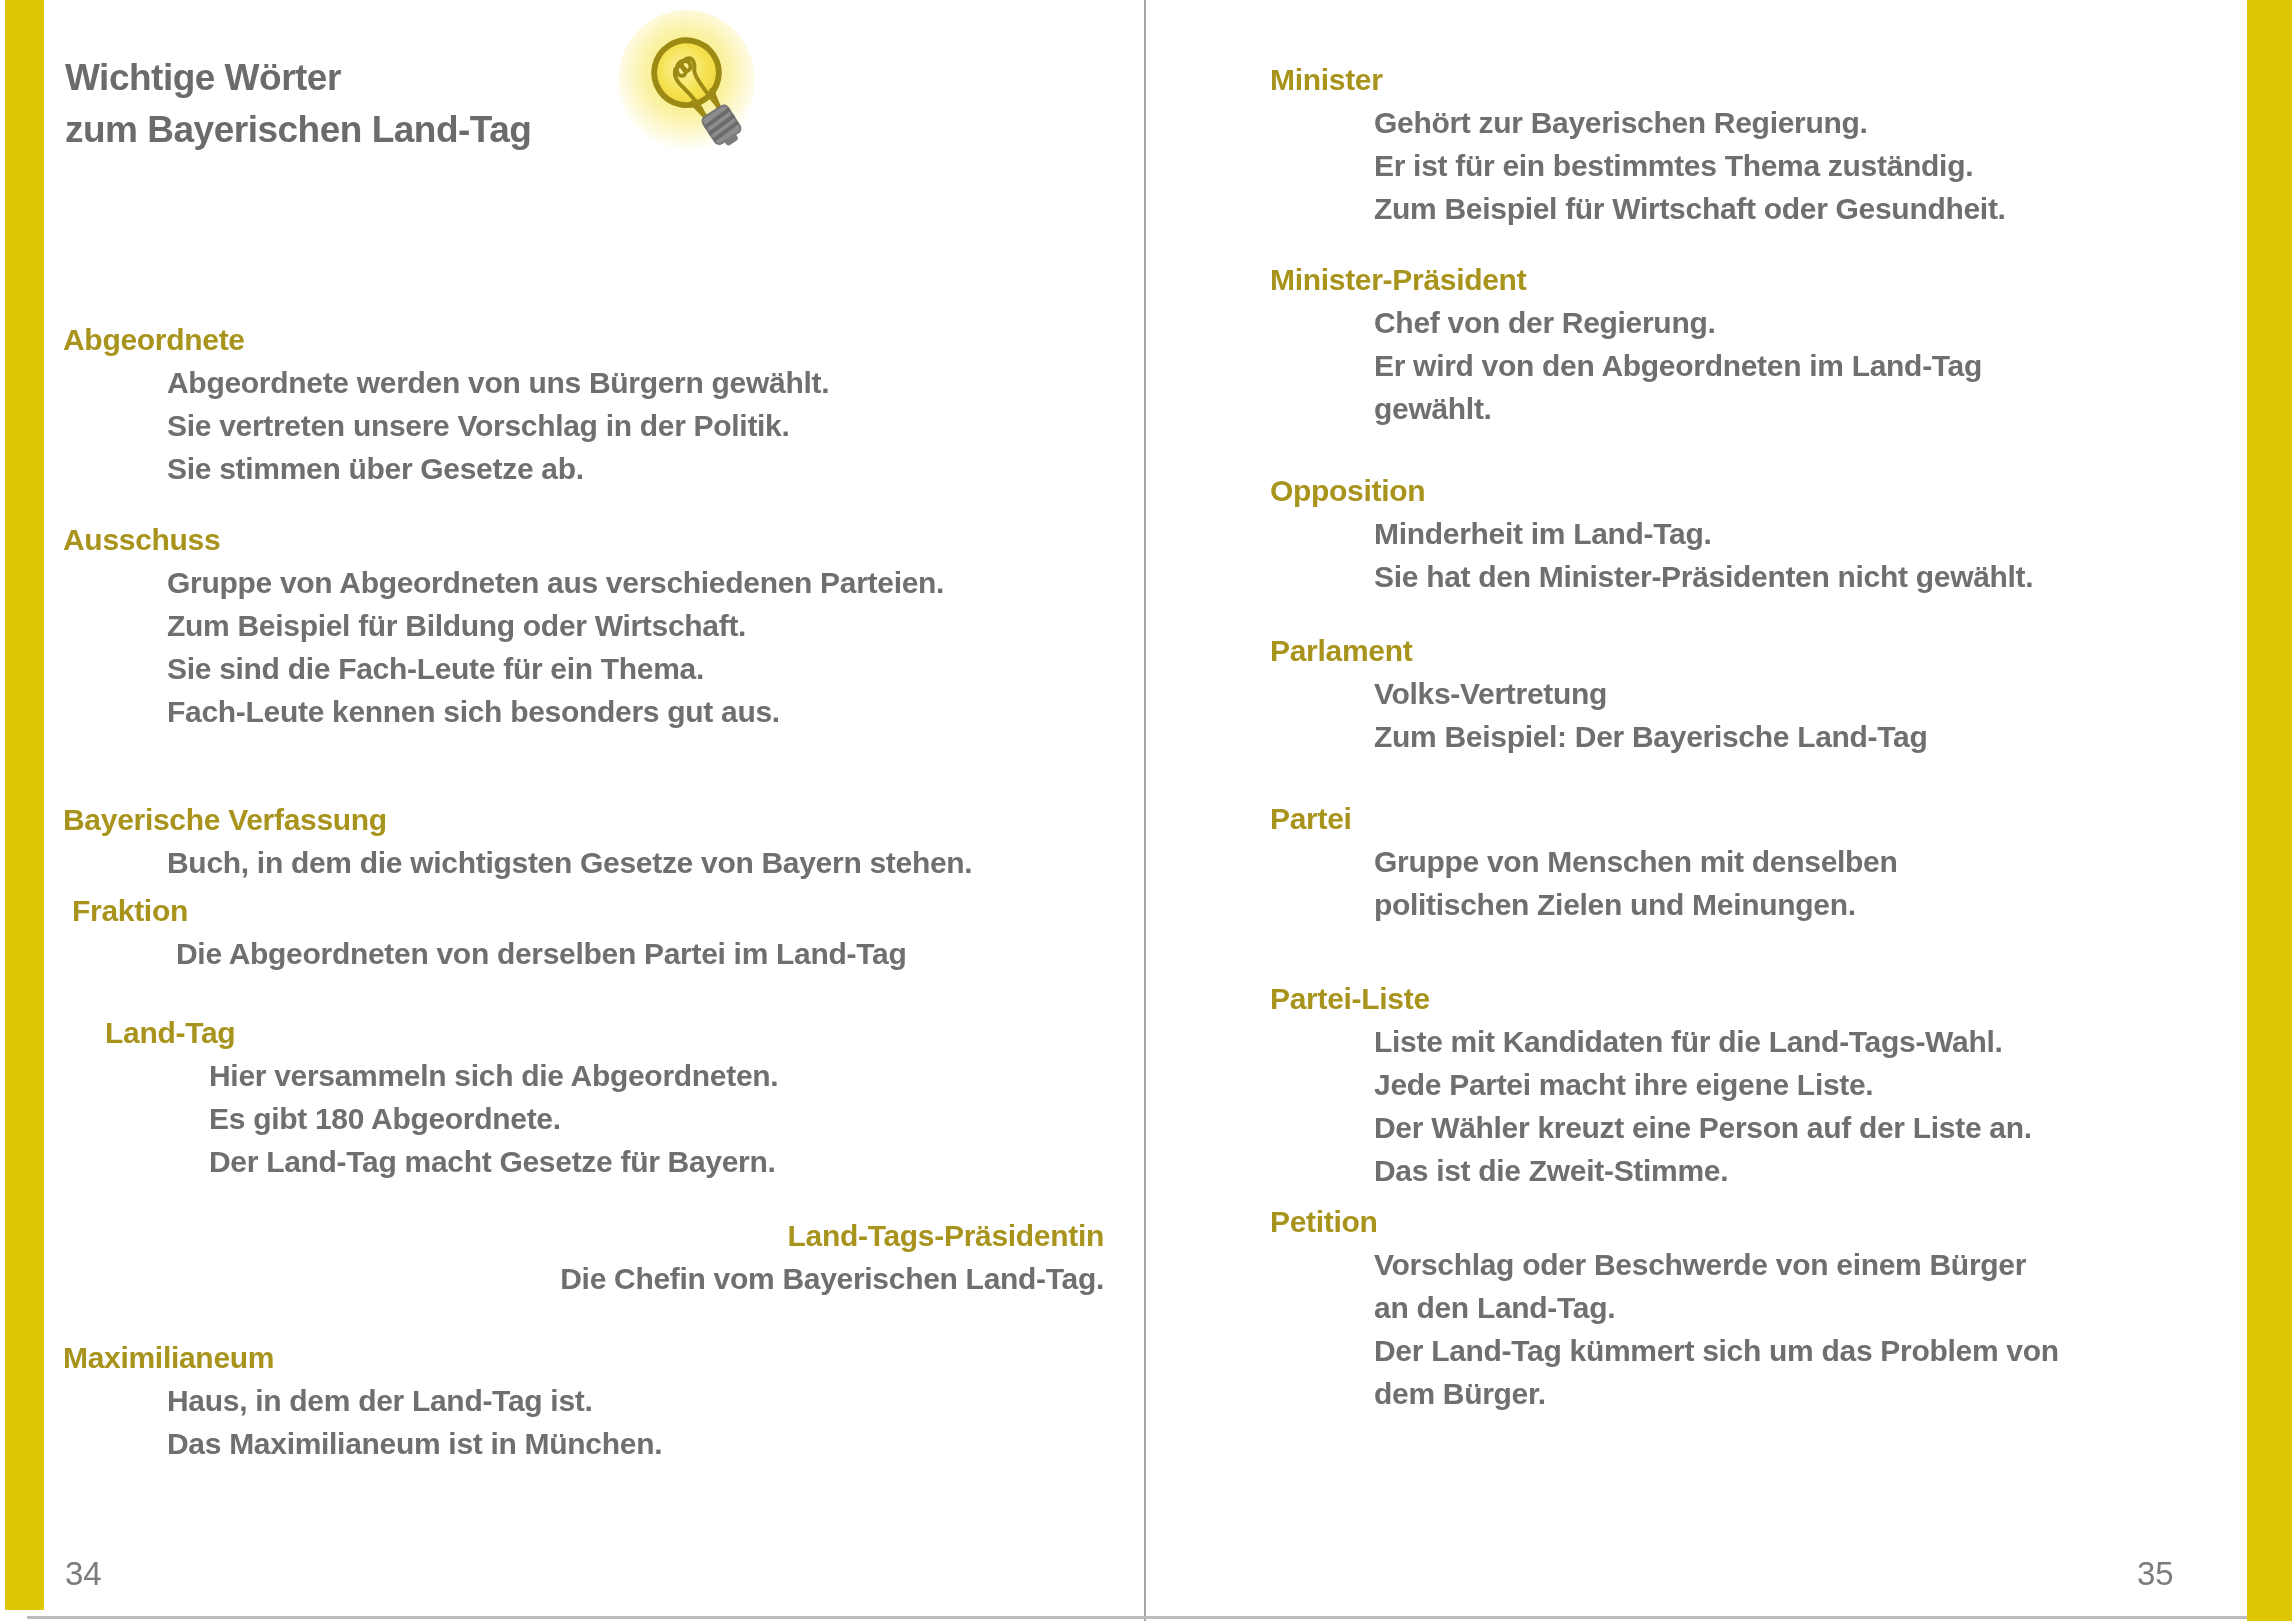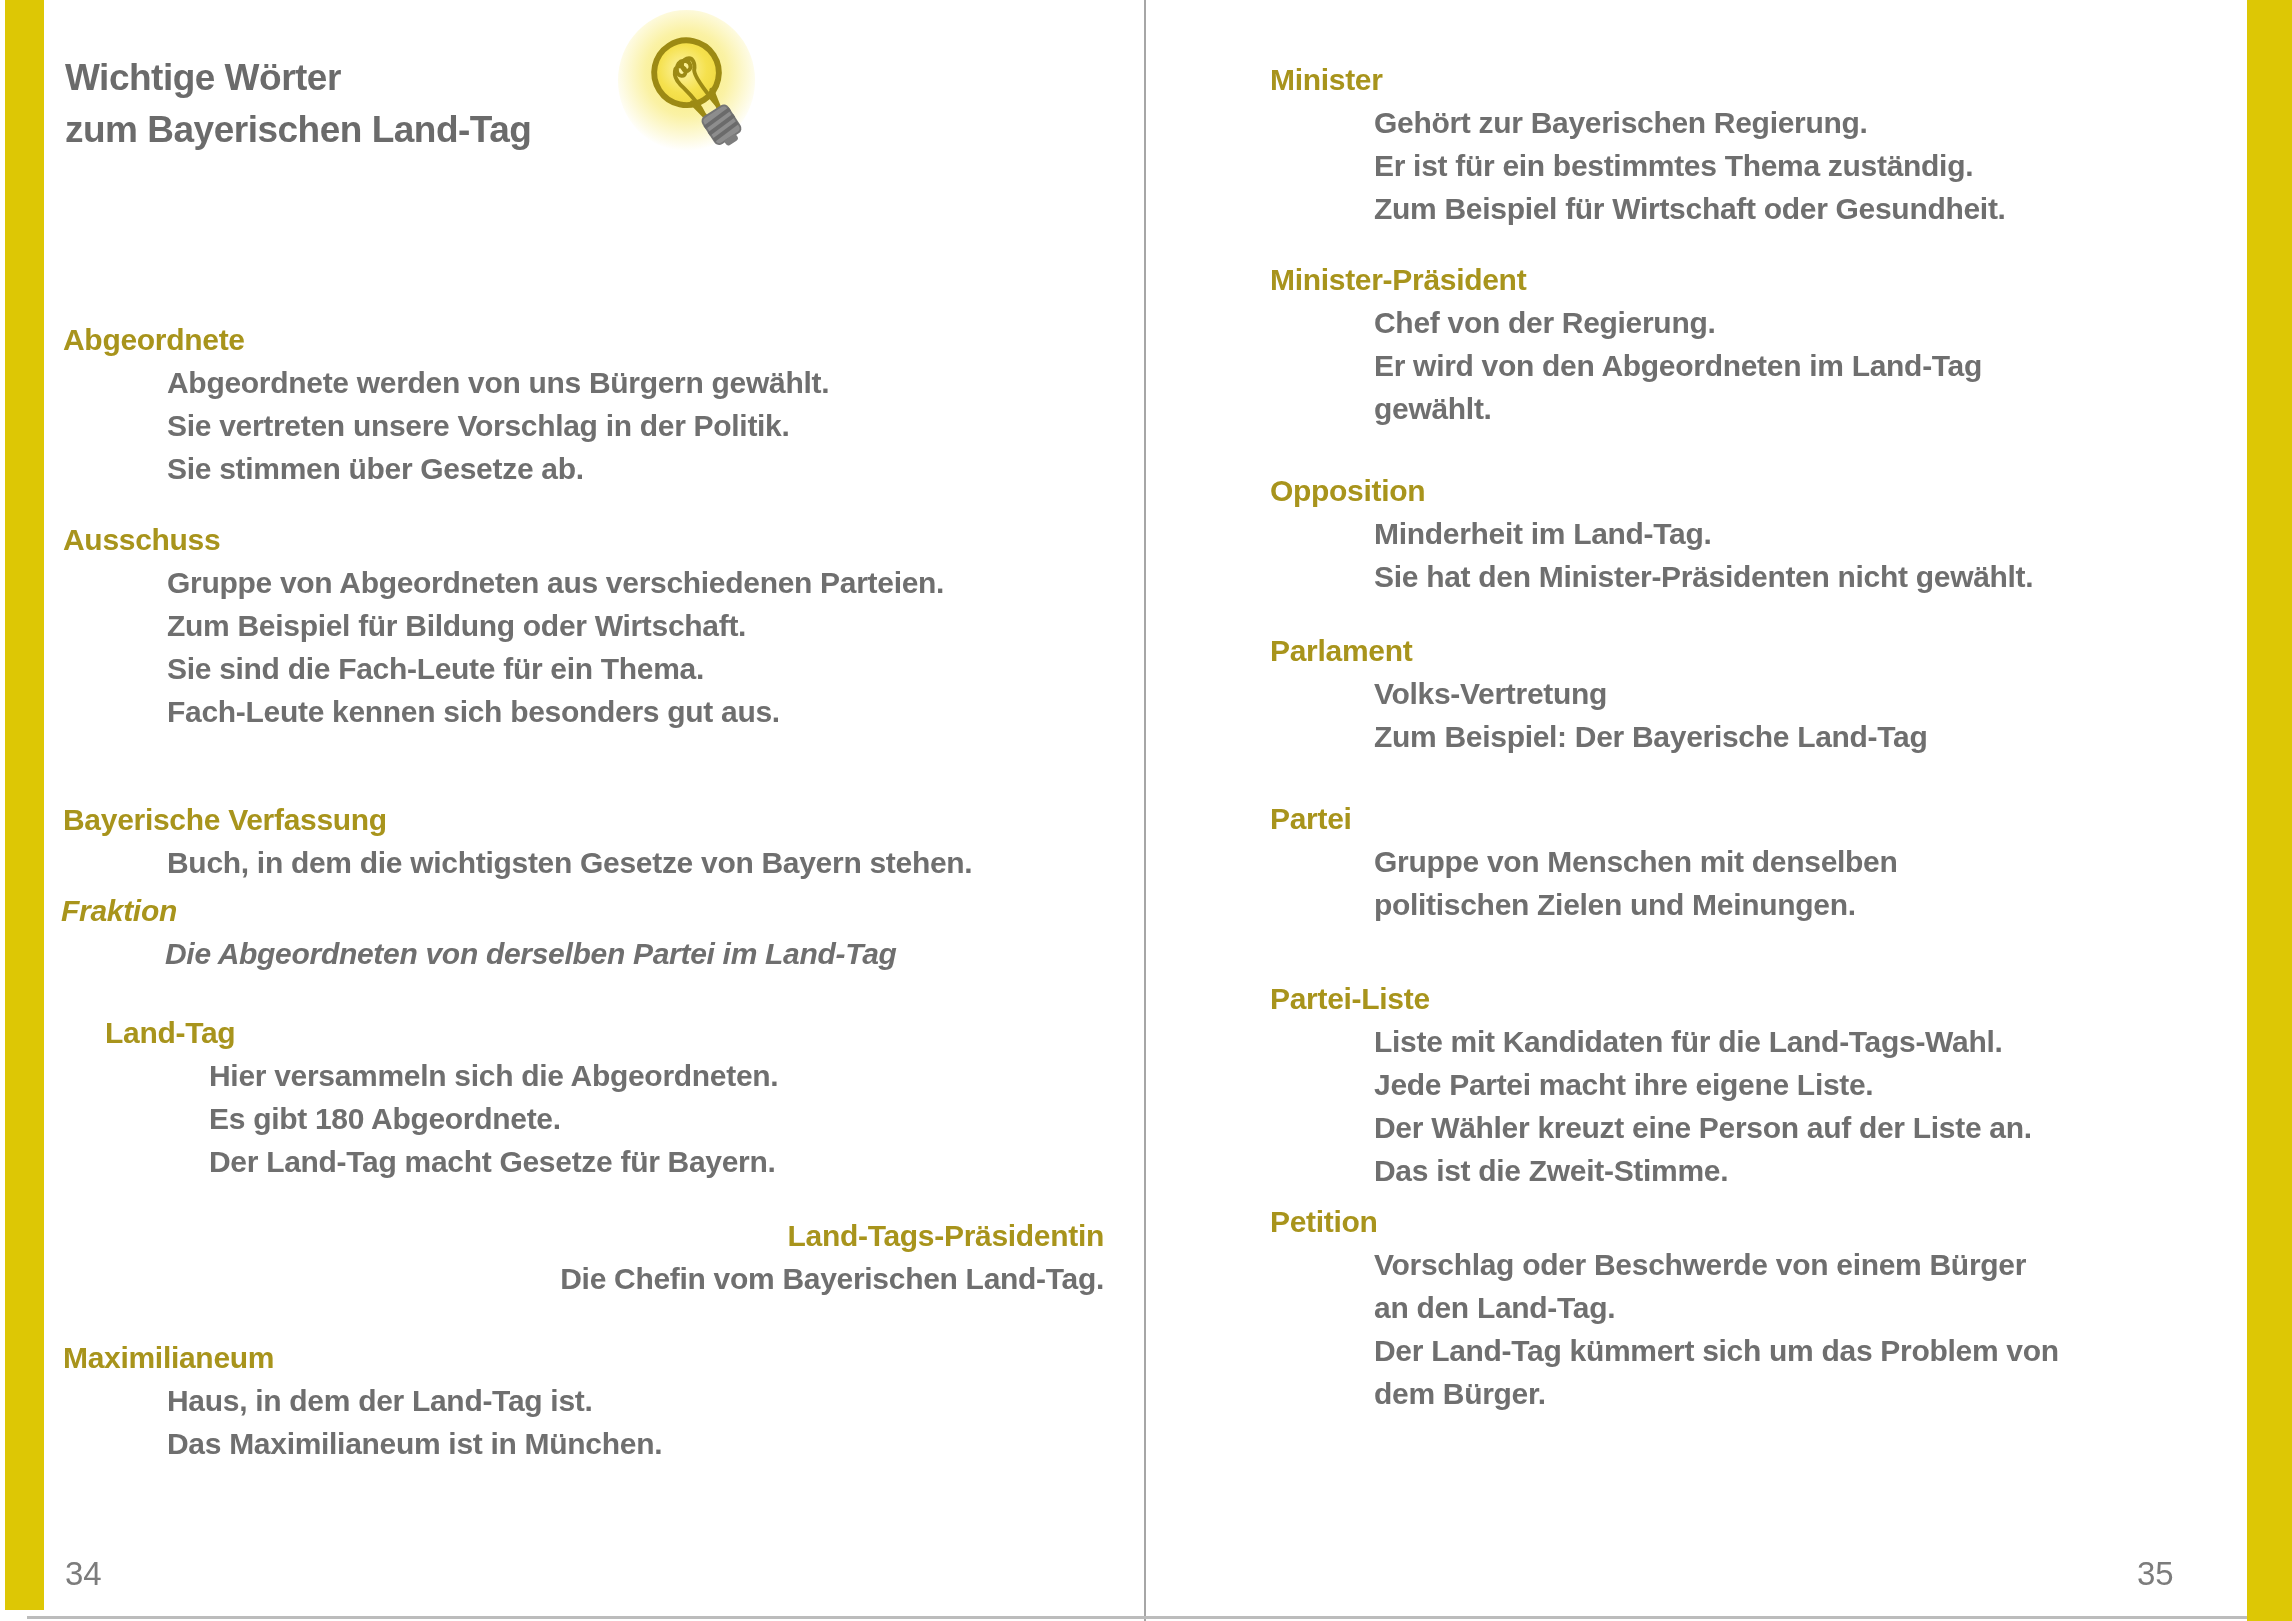--- a/index.html
+++ b/index.html
@@ -111,21 +111,21 @@
         <div class="term">Ausschuss</div>
         <div class="def">Gruppe von Abgeordneten aus verschiedenen Parteien.</div>
         <div class="def">Zum Beispiel für Bildung oder Wirtschaft.</div>
         <div class="def">Sie sind die Fach-Leute für ein Thema.</div>
         <div class="def">Fach-Leute kennen sich besonders gut aus.</div>
       </div>
       <div class="entry" style="left: 63px; top: 768px; margin-top: 30px;">
         <div class="term">Bayerische Verfassung</div>
         <div class="def">Buch, in dem die wichtigsten Gesetze von Bayern stehen.</div>
       </div>
-      <div class="entry" style="left: 61px; top: 889px; font-style: italic;">
+      <div class="entry" style="left: 72px; top: 889px;">
         <div class="term">Fraktion</div>
         <div class="def">Die Abgeordneten von derselben Partei im Land-Tag</div>
       </div>
       <div class="entry" style="left: 63px; top: 1011px; margin-left: 42px;">
         <div class="term">Land-Tag</div>
         <div class="def">Hier versammeln sich die Abgeordneten.</div>
         <div class="def">Es gibt 180 Abgeordnete.</div>
         <div class="def">Der Land-Tag macht Gesetze für Bayern.</div>
       </div>
       <div class="entry" style="left: 65px; top: 1214px; text-align: right;">

